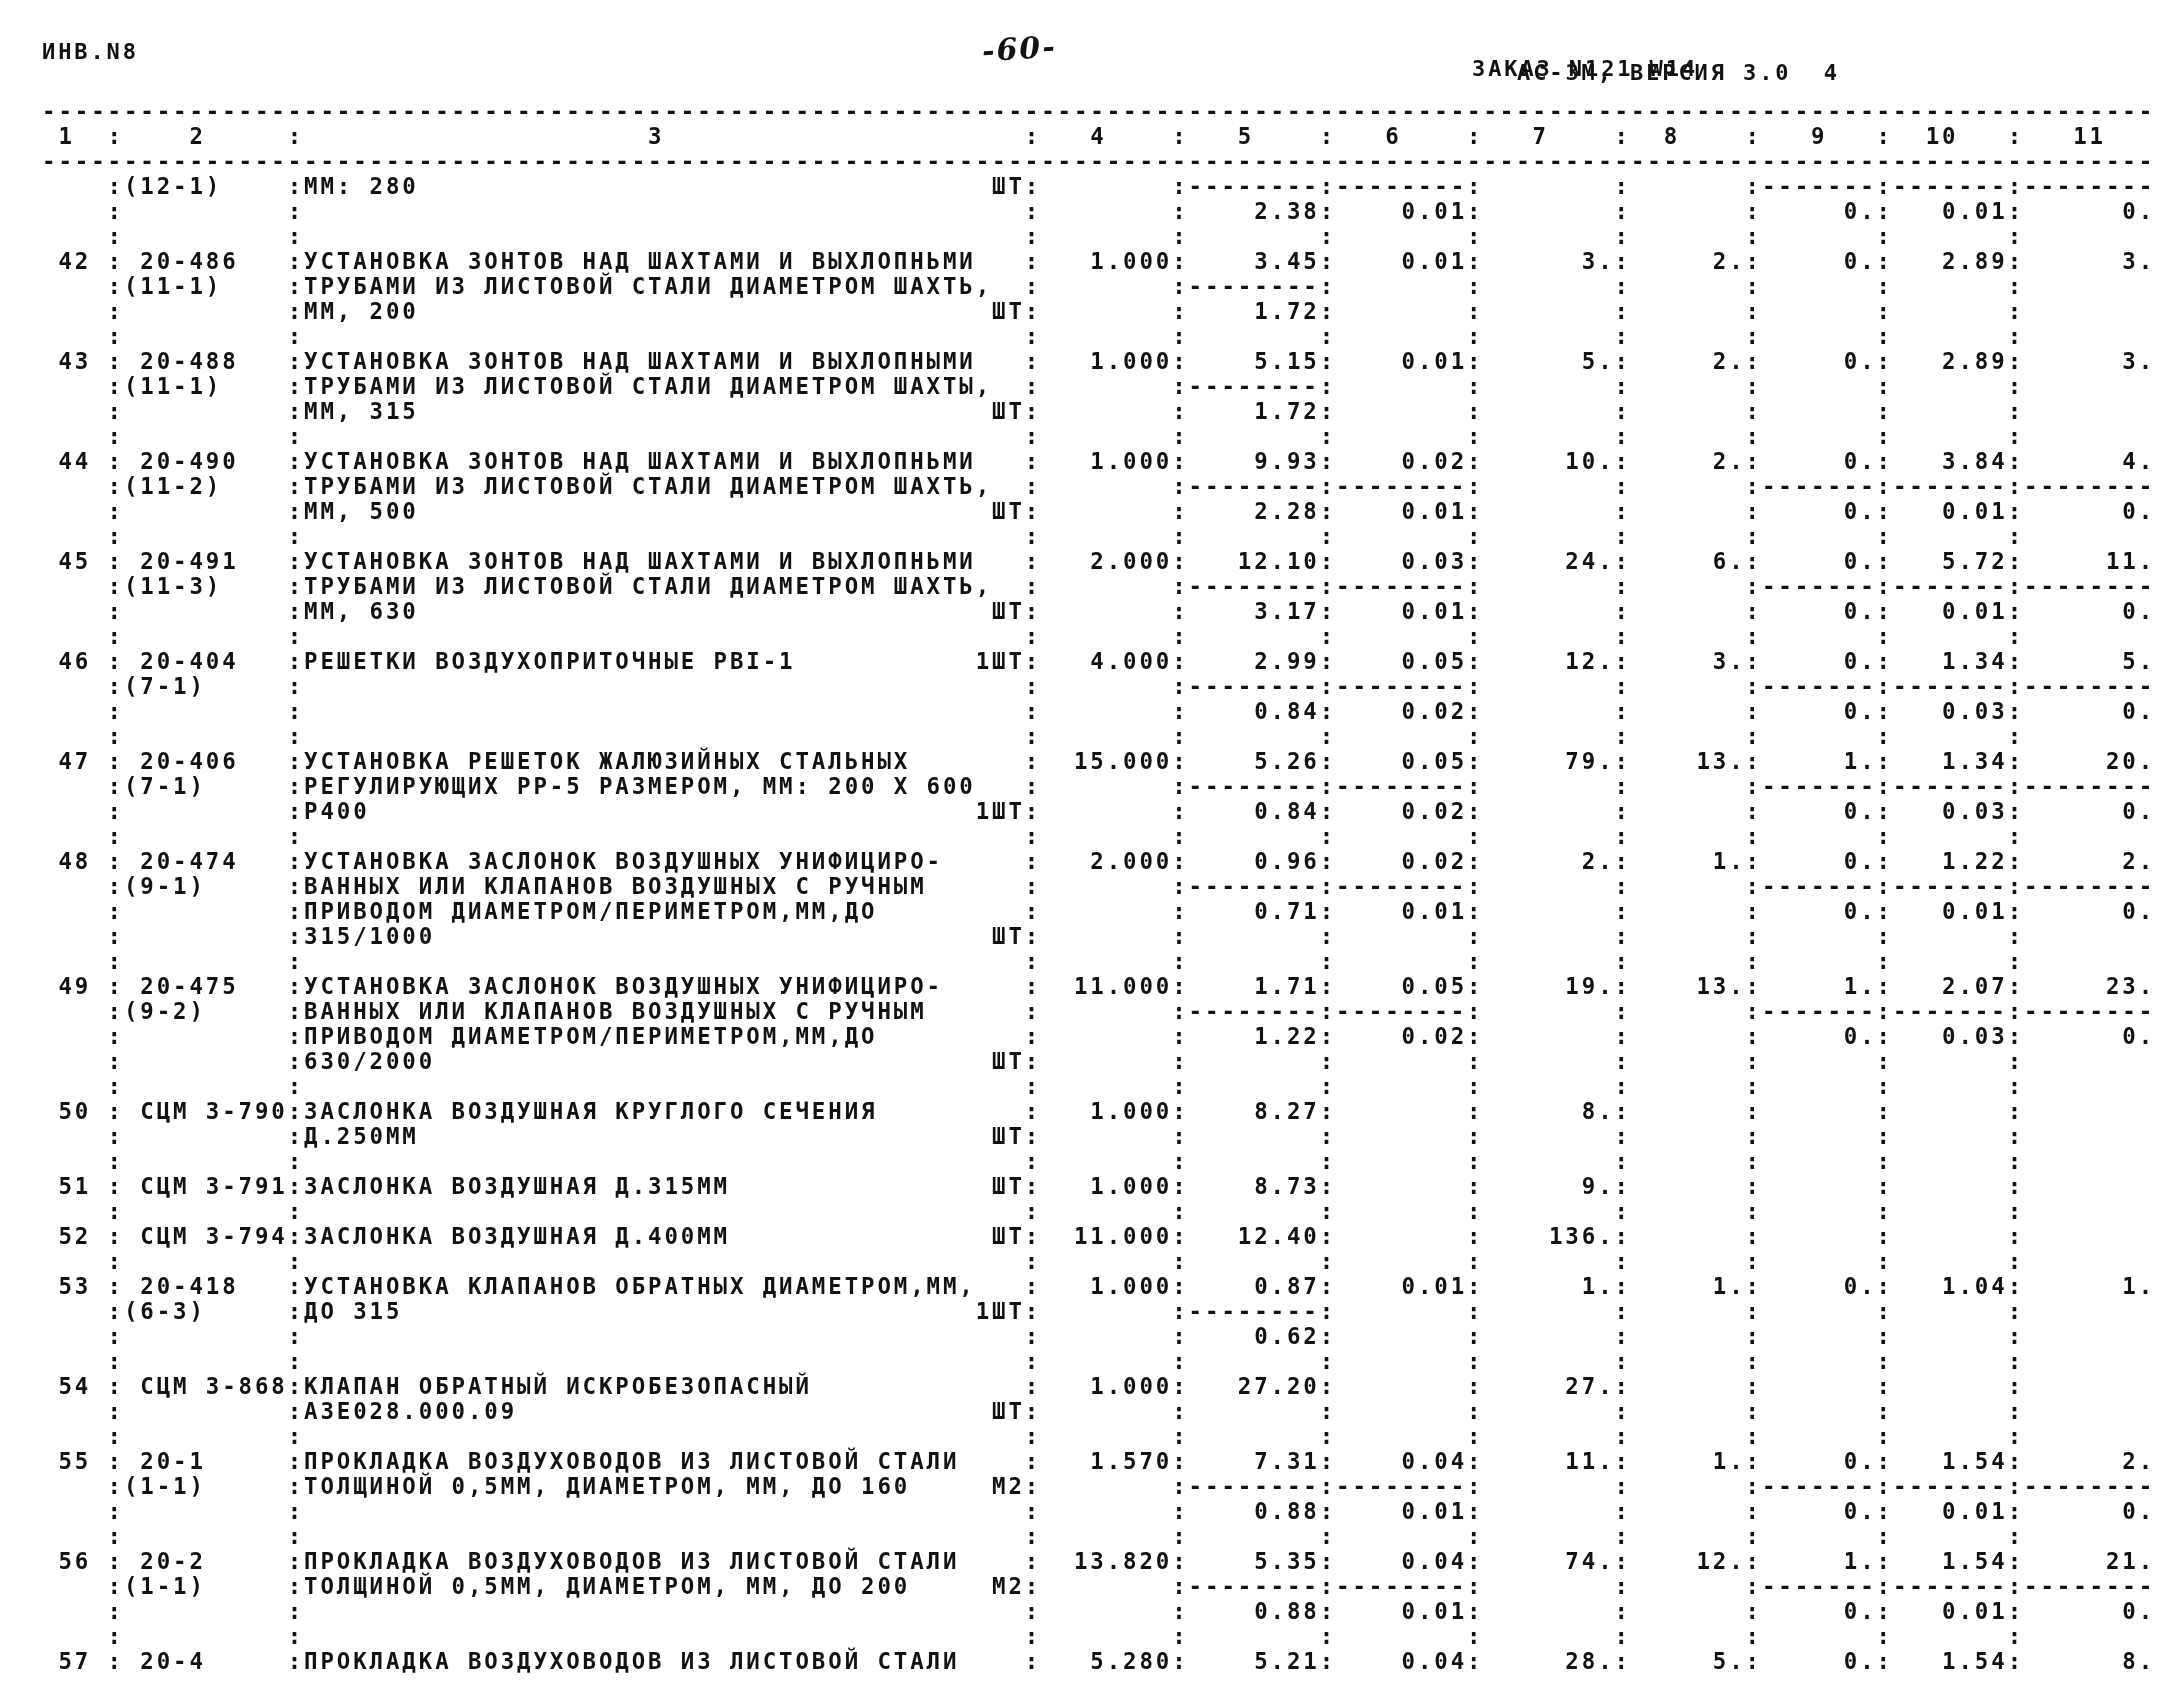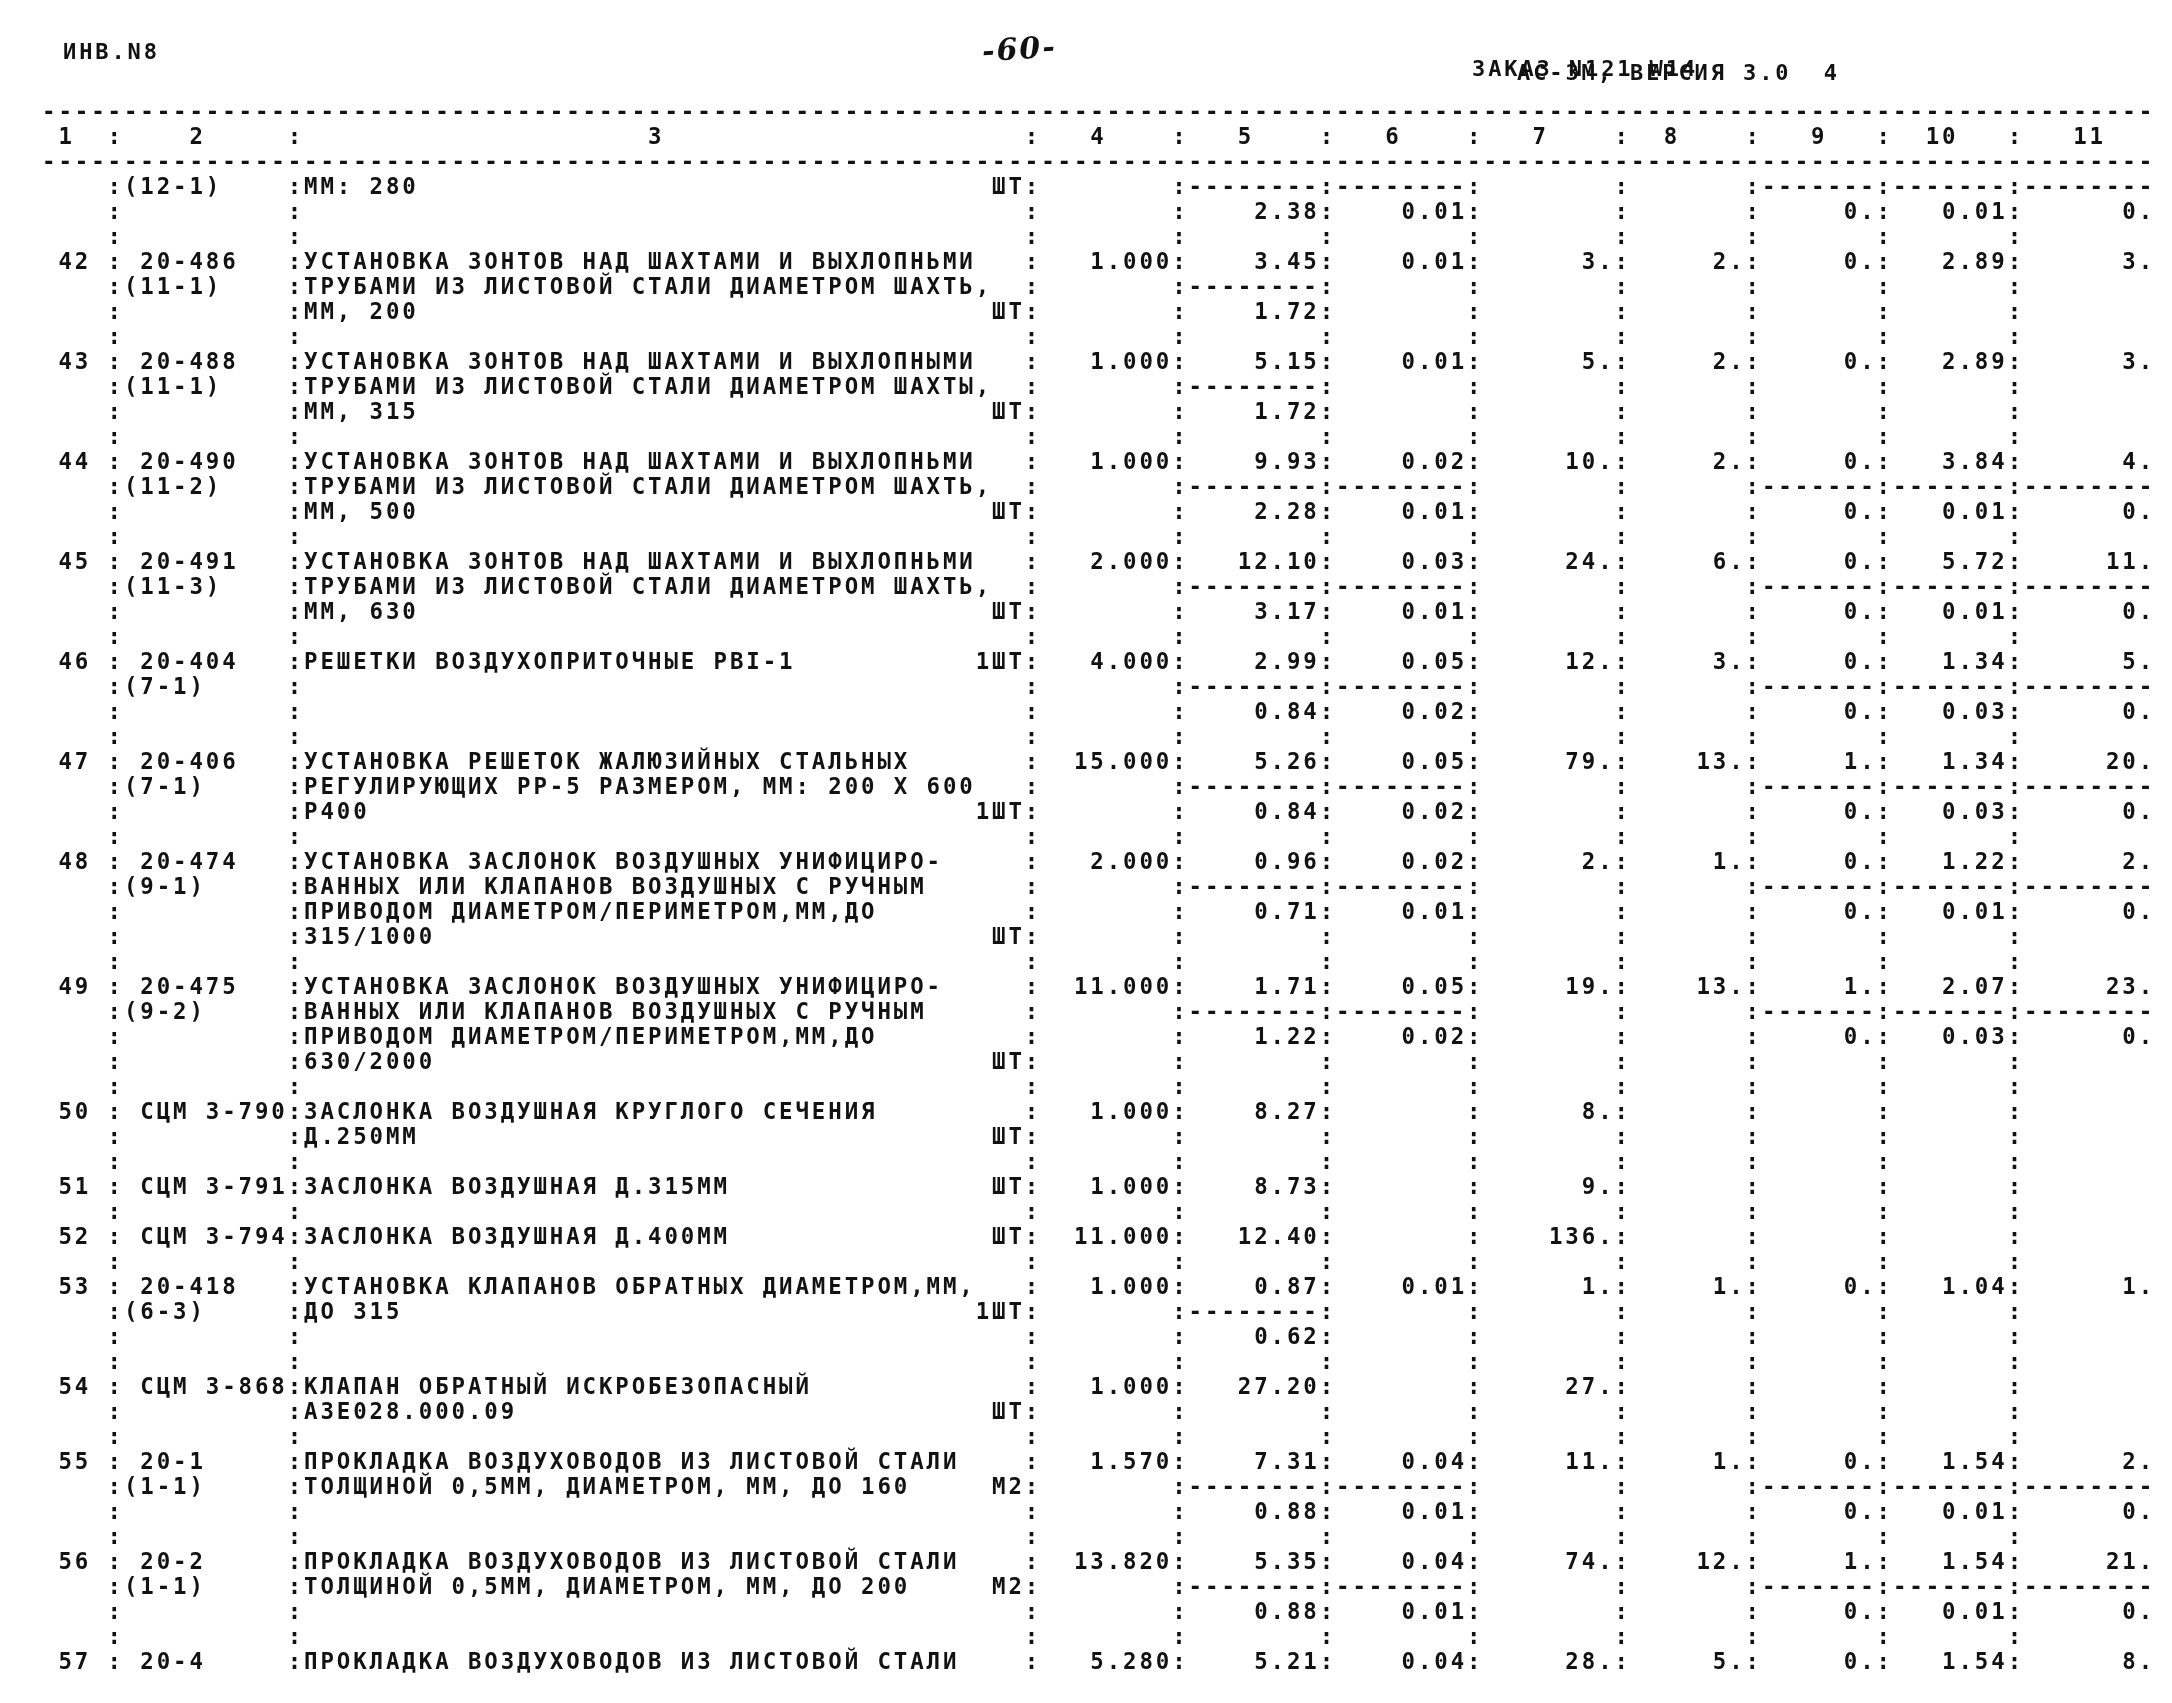--- a/index.html
+++ b/index.html
@@ -4,21 +4,21 @@
 <style>
   html,body{margin:0;padding:0;}
   body{
     width:2172px;height:1703px;position:relative;background:#ffffff;
     font-family:"DejaVu Sans Mono", monospace;color:#121212;overflow:hidden;
   }
   .hdr-text{
     position:absolute;font-size:22px;font-weight:700;letter-spacing:2.9px;
     white-space:pre;color:#121212;
   }
-  #inv-label{left:42px;top:39px;margin-left:21px;}
+  #inv-label{left:42px;top:39px;}
   #page-num{
     left:982px;top:31px;font-family:"DejaVu Serif", serif;font-style:italic;
     font-size:30px;font-weight:700;letter-spacing:2px;transform:rotate(-4deg);
   }
   #sys-line1{left:1517px;top:24px;margin-top:36px;}
   #sys-line2{left:1472px;top:56px;}
   #sheet{
     position:absolute;left:42px;top:99px;margin:0;
     font-size:22.4px;font-weight:700;letter-spacing:2.9px;line-height:25px;
     white-space:pre;color:#121212;

